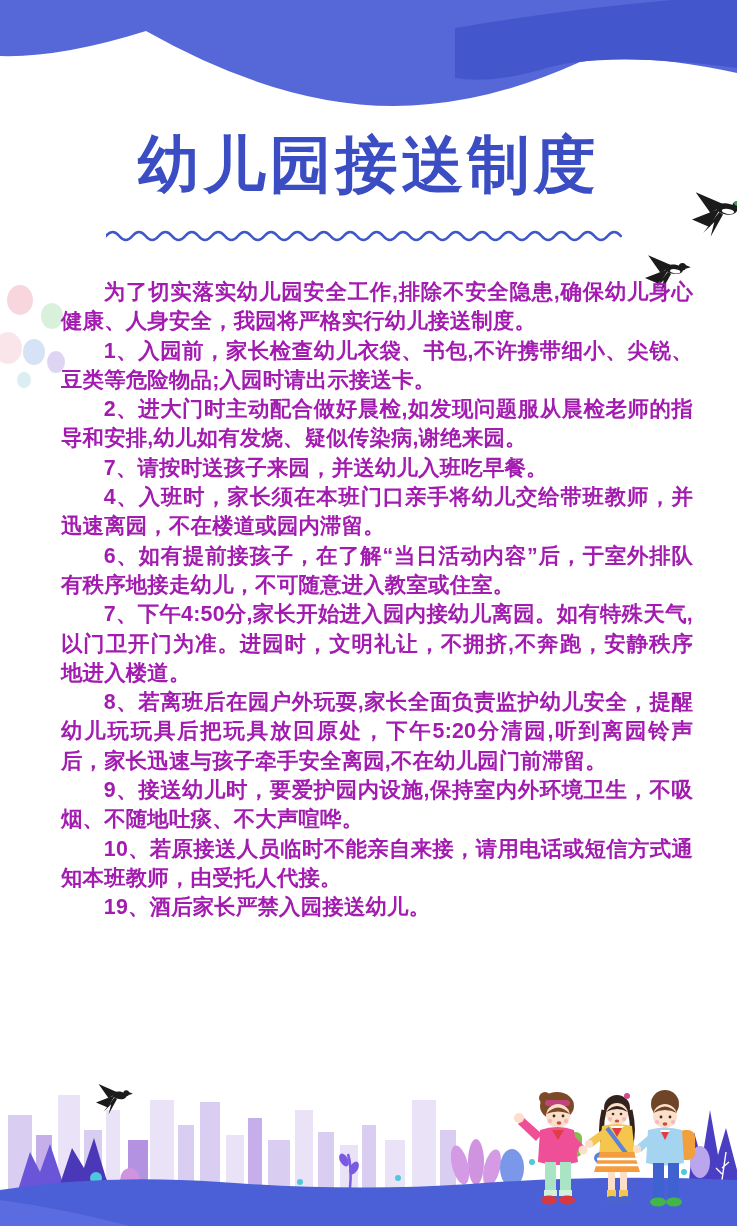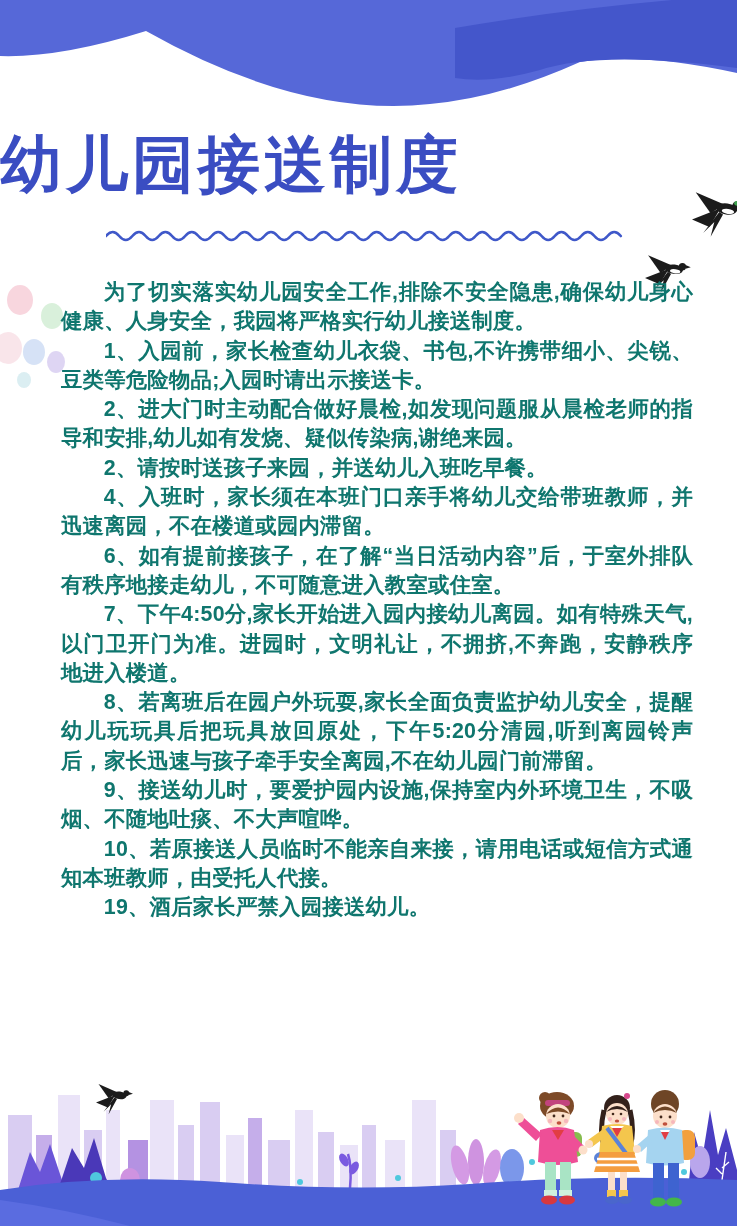--- a/index.html
+++ b/index.html
@@ -4,30 +4,30 @@
 <style>
   html,body{margin:0;padding:0;background:#ffffff;}
   .poster{
     position:relative;width:737px;height:1226px;margin:0 auto;
     background:#ffffff;overflow:hidden;
     font-family:"Liberation Sans","DejaVu Sans",sans-serif;
   }
   .hdr{position:absolute;top:0;left:0;width:737px;height:130px;}
   .title{
     position:absolute;top:126px;left:0;width:737px;
-    font-size:62px;font-weight:900;
+    text-align:center;font-size:62px;font-weight:900;
     color:#3a4dc2;letter-spacing:4px;line-height:1.25;margin:0;
   }
   .divider{position:absolute;top:225px;left:106px;width:530px;height:18px;}
   .balloons{position:absolute;top:268px;left:0;width:86px;height:130px;z-index:1;}
   .swallow-a{position:absolute;top:192px;left:692px;width:62px;height:50px;z-index:2;}
   .swallow-b{position:absolute;top:255px;left:645px;width:52px;height:42px;z-index:2;}
   .content{
     position:absolute;top:278px;left:61px;width:632px;z-index:3;
-    font-size:21.4px;line-height:29.3px;font-weight:600;color:#0f766e;
+    font-size:21.4px;line-height:29.3px;font-weight:600;color:#a21caf;
     text-align:justify;letter-spacing:0.2px;
   }
   .content p{margin:0;text-indent:2em;}
   .scene{position:absolute;top:1040px;left:0;width:737px;height:186px;z-index:0;}
 </style>
 </head>
 <body>
 
 <div class="poster">
 
@@ -75,21 +75,21 @@
       <ellipse cx="34" cy="84" rx="11" ry="13" fill="#c9d9f3"></ellipse>
       <ellipse cx="56" cy="94" rx="9" ry="11" fill="#d4c8f0"></ellipse>
       <ellipse cx="24" cy="112" rx="7" ry="8" fill="#cfe9ee"></ellipse>
     </g>
   </svg>
 
   <div class="content">
     <p>为了切实落实幼儿园安全工作,排除不安全隐患,确保幼儿身心健康、人身安全，我园将严格实行幼儿接送制度。</p>
     <p>1、入园前，家长检查幼儿衣袋、书包,不许携带细小、尖锐、豆类等危险物品;入园时请出示接送卡。</p>
     <p>2、进大门时主动配合做好晨检,如发现问题服从晨检老师的指导和安排,幼儿如有发烧、疑似传染病,谢绝来园。</p>
-    <p>2、请按时送孩子来园，并送幼儿入班吃早餐。</p>
+    <p>7、请按时送孩子来园，并送幼儿入班吃早餐。</p>
     <p>4、入班时，家长须在本班门口亲手将幼儿交给带班教师，并迅速离园，不在楼道或园内滞留。</p>
     <p>6、如有提前接孩子，在了解“当日活动内容”后，于室外排队有秩序地接走幼儿，不可随意进入教室或住室。</p>
     <p>7、下午4:50分,家长开始进入园内接幼儿离园。如有特殊天气,以门卫开门为准。进园时，文明礼让，不拥挤,不奔跑，安静秩序地进入楼道。</p>
     <p>8、若离班后在园户外玩耍,家长全面负责监护幼儿安全，提醒幼儿玩玩具后把玩具放回原处，下午5:20分清园,听到离园铃声后，家长迅速与孩子牵手安全离园,不在幼儿园门前滞留。</p>
     <p>9、接送幼儿时，要爱护园内设施,保持室内外环境卫生，不吸烟、不随地吐痰、不大声喧哗。</p>
     <p>10、若原接送人员临时不能亲自来接，请用电话或短信方式通知本班教师，由受托人代接。</p>
     <p>19、酒后家长严禁入园接送幼儿。</p>
   </div>
 
   <svg class="scene" viewBox="0 0 737 186" aria-hidden="true">

